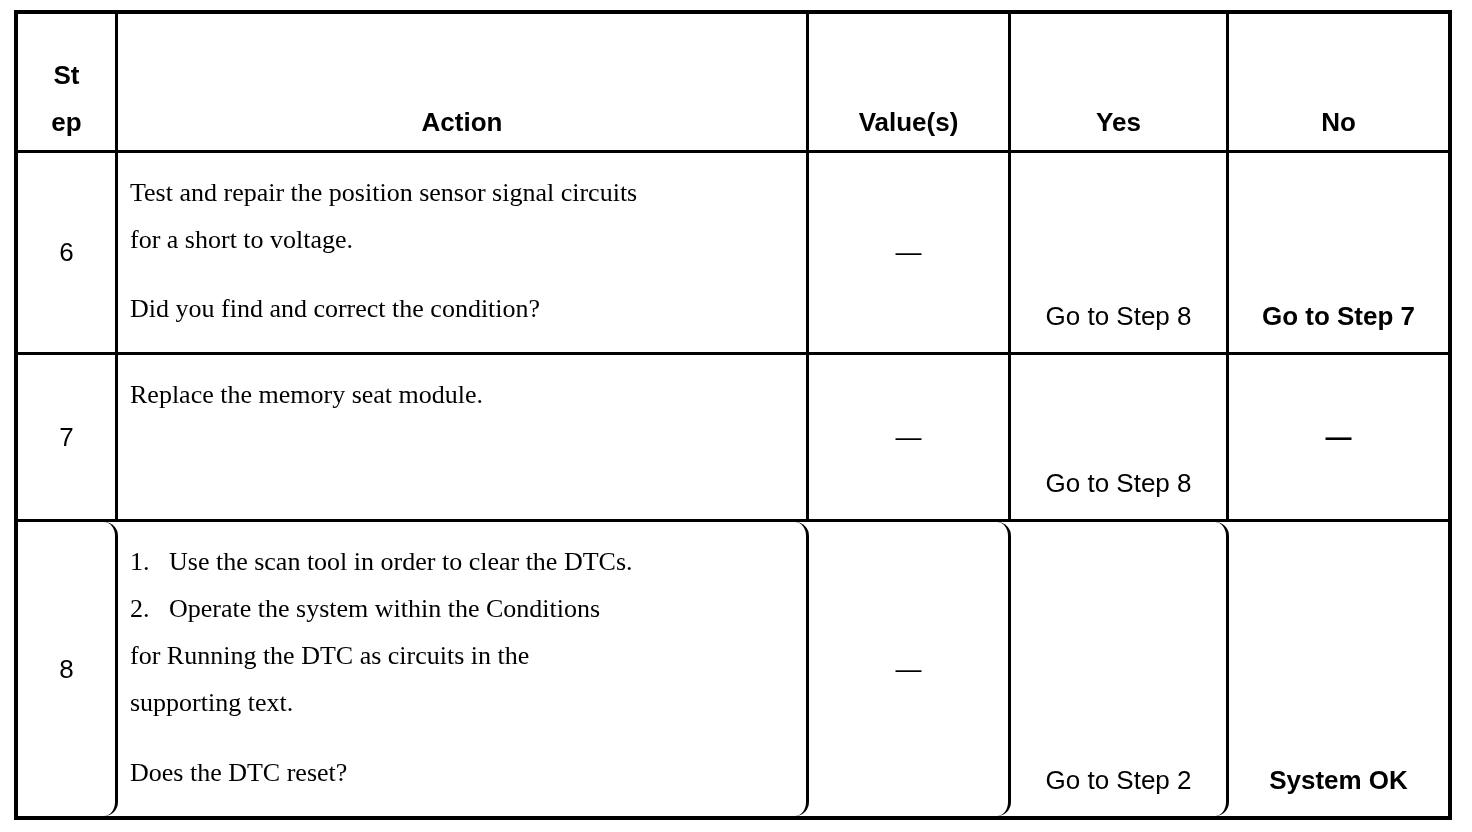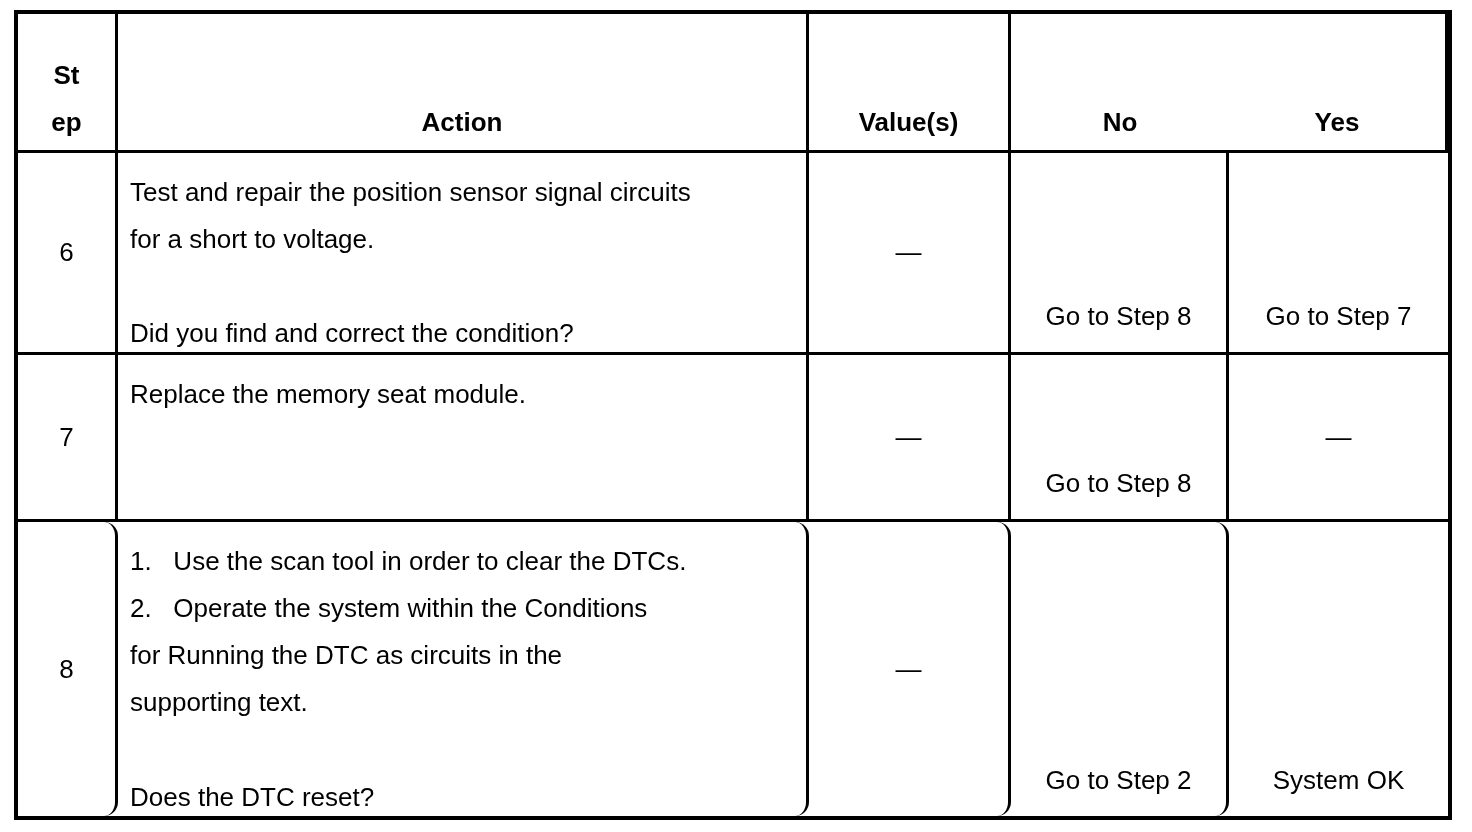--- a/index.html
+++ b/index.html
@@ -25,21 +25,21 @@
     display: grid;
     grid-template-columns: 100px 691px 202px 218px 1fr;
     grid-template-rows: 139px 202px 167px 1fr;
   }
   .cell {
     box-sizing: border-box;
     border-right: 3px solid #000000;
     border-bottom: 3px solid #000000;
     overflow: hidden;
   }
-  .last-col { border-right: none; }
+  .last-col { border-right: none; font-weight: bold; }
   .last-row { border-bottom: none; border-radius: 14px; }
 
   .head {
     display: flex;
     flex-direction: column;
     justify-content: flex-end;
     align-items: center;
     font-weight: bold;
     line-height: 47px;
     padding-bottom: 4px;
@@ -47,21 +47,22 @@
   }
   .step-cell {
     display: flex;
     align-items: center;
     justify-content: center;
   }
   .action-cell {
     display: flex;
     flex-direction: column;
     justify-content: space-between;
-    padding: 16px 16px 4px 12px;
+    padding: 16px 16px 28px 12px;
+    font-family: Liberation Serif, serif;
   }
   .action-desc .line {
     line-height: 47px;
     white-space: pre-wrap;
   }
   .question {
     line-height: 30px;
   }
   .value-cell {
     display: flex;
@@ -86,22 +87,22 @@
 <body>
 
 <div class="dtc-table">
 
   <div class="cell head">
     <div>St</div>
     <div>ep</div>
   </div>
   <div class="cell head">Action</div>
   <div class="cell head">Value(s)</div>
+  <div class="cell head">Yes</div>
   <div class="cell head last-col">No</div>
-  <div class="cell head">Yes</div>
 
   <div class="cell step-cell">6</div>
   <div class="cell action-cell">
     <div class="action-desc">
       <div class="line">Test and repair the position sensor signal circuits</div>
       <div class="line">for a short to voltage.</div>
     </div>
     <div class="question">Did you find and correct the condition?</div>
   </div>
   <div class="cell value-cell">—</div>

